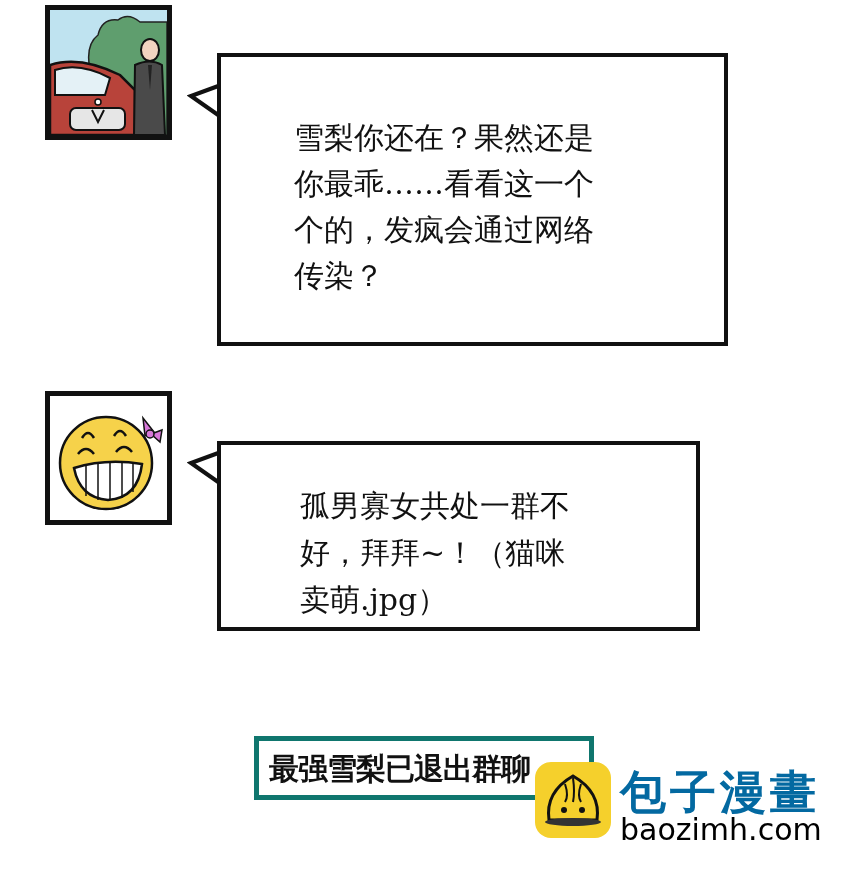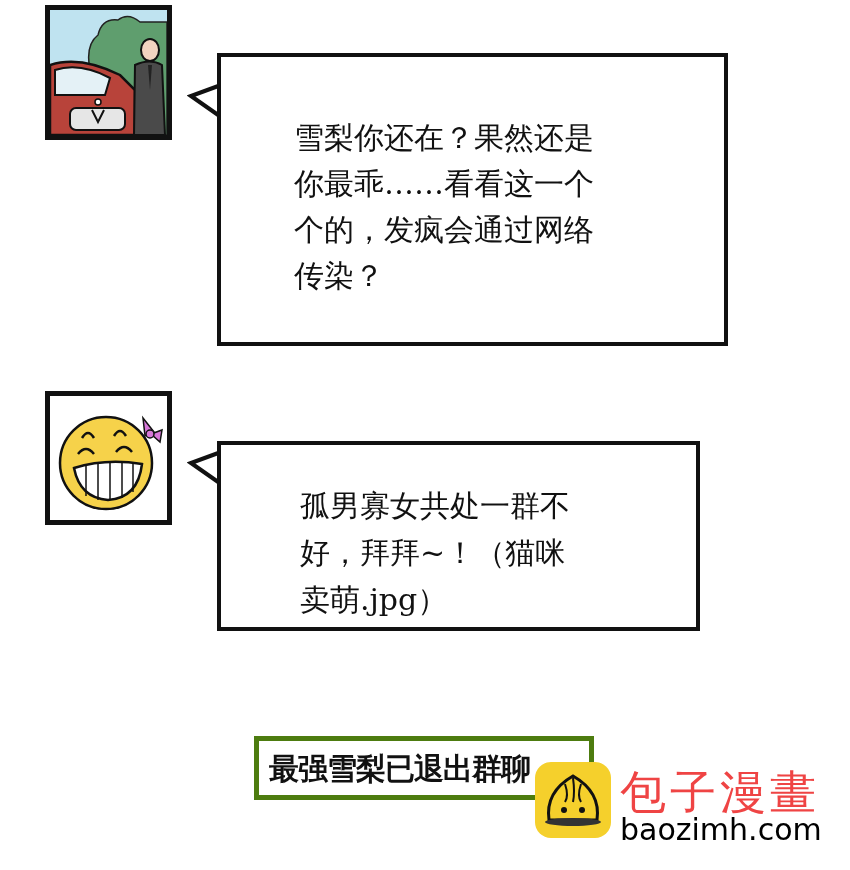--- a/index.html
+++ b/index.html
@@ -1,24 +1,24 @@
 <!DOCTYPE html>
 <html><head>
 <meta charset="utf-8">
 <style>
   html, body { margin:0; padding:0; background:#ffffff; }
   body { width:850px; height:870px; position:relative; overflow:hidden; font-family:"DejaVu Serif", serif; }
   .avatar { position:absolute; border:5px solid #111; box-sizing:border-box; background:#fff; overflow:hidden; }
   .bubble { position:absolute; border:4px solid #111; box-sizing:border-box; background:#fff; }
   .bubble-text { position:absolute; font-weight:normal; color:#111; font-size:30px; line-height:46px; white-space:pre-line; font-family:"DejaVu Serif", serif; }
   .tail { position:absolute; }
-  .notice { position:absolute; left:254px; top:736px; width:340px; height:64px; border:5px solid #4d7c0f; box-sizing:border-box; background:#fff; }
+  .notice { position:absolute; left:254px; top:736px; width:340px; height:64px; border:5px solid #0f766e; box-sizing:border-box; background:#fff; }
   .notice-text { position:absolute; left:10px; top:8px; font-size:30px; font-weight:bold; color:#111; letter-spacing:-1px; font-family:"DejaVu Serif", serif; white-space:nowrap; }
   .wm-logo { position:absolute; left:535px; top:762px; width:76px; height:76px; border-radius:16px; background:#f5d02c; }
-  .wm-title { position:absolute; left:620px; top:762px; font-size:46px; color:#ef4444; font-family:"DejaVu Sans", sans-serif; letter-spacing:4px; }
+  .wm-title { position:absolute; left:620px; top:762px; font-size:46px; color:#0369a1; font-family:"DejaVu Sans", sans-serif; letter-spacing:4px;font-weight:bold; }
   .wm-url { position:absolute; left:620px; top:812px; font-size:30px; color:#000000; font-family:"DejaVu Sans", sans-serif; }
 </style>
 </head>
 <body>
 
 <div class="avatar" style="left:45px; top:5px; width:127px; height:135px;">
   <svg width="117" height="125" viewBox="0 0 117 125">
     <rect x="0" y="0" width="117" height="125" fill="#bfe3f0"></rect>
     <path d="M40 60 Q35 35 48 25 Q52 8 68 10 Q78 2 90 12 L117 12 L117 125 L40 125 Z" fill="#5f9e6e" stroke="#222" stroke-width="1.5"></path>
     <path d="M0 55 Q30 45 70 65 L85 80 L85 125 L0 125 Z" fill="#b8433a" stroke="#111" stroke-width="2.5"></path>

